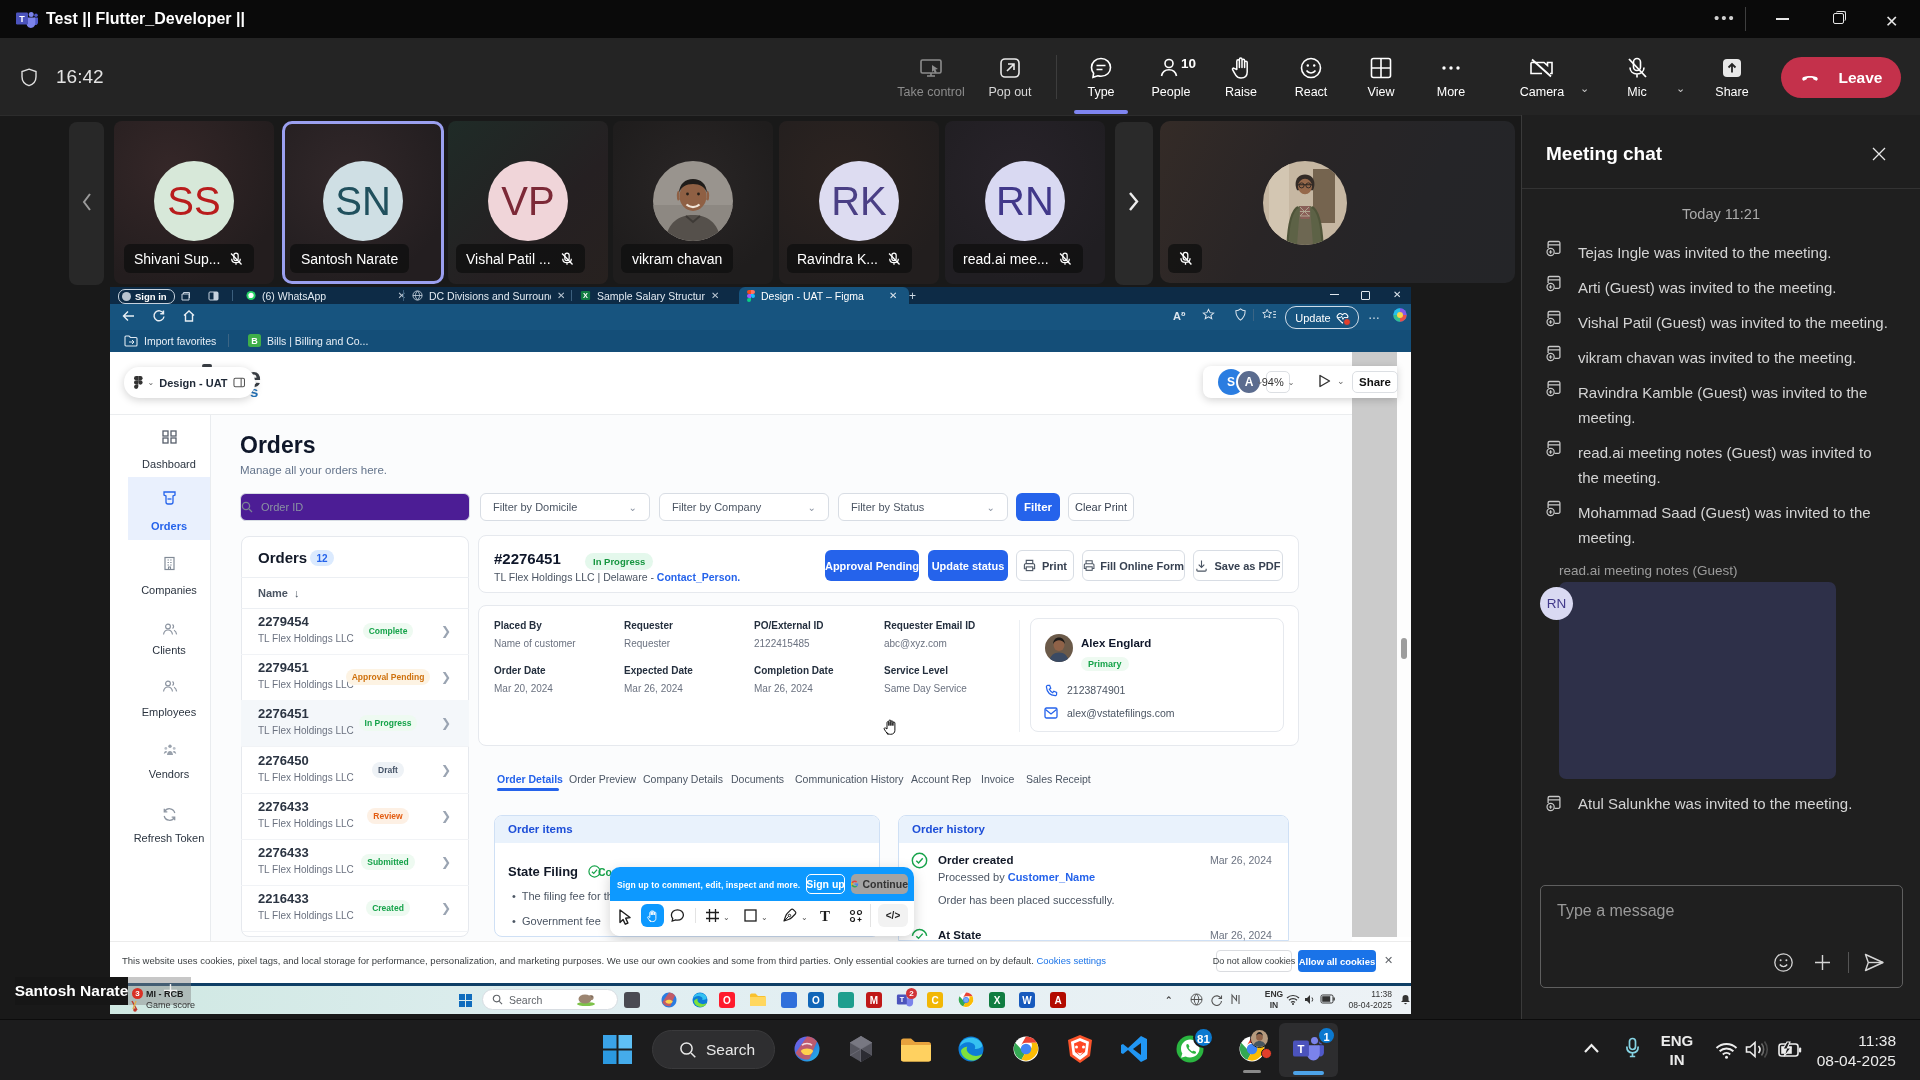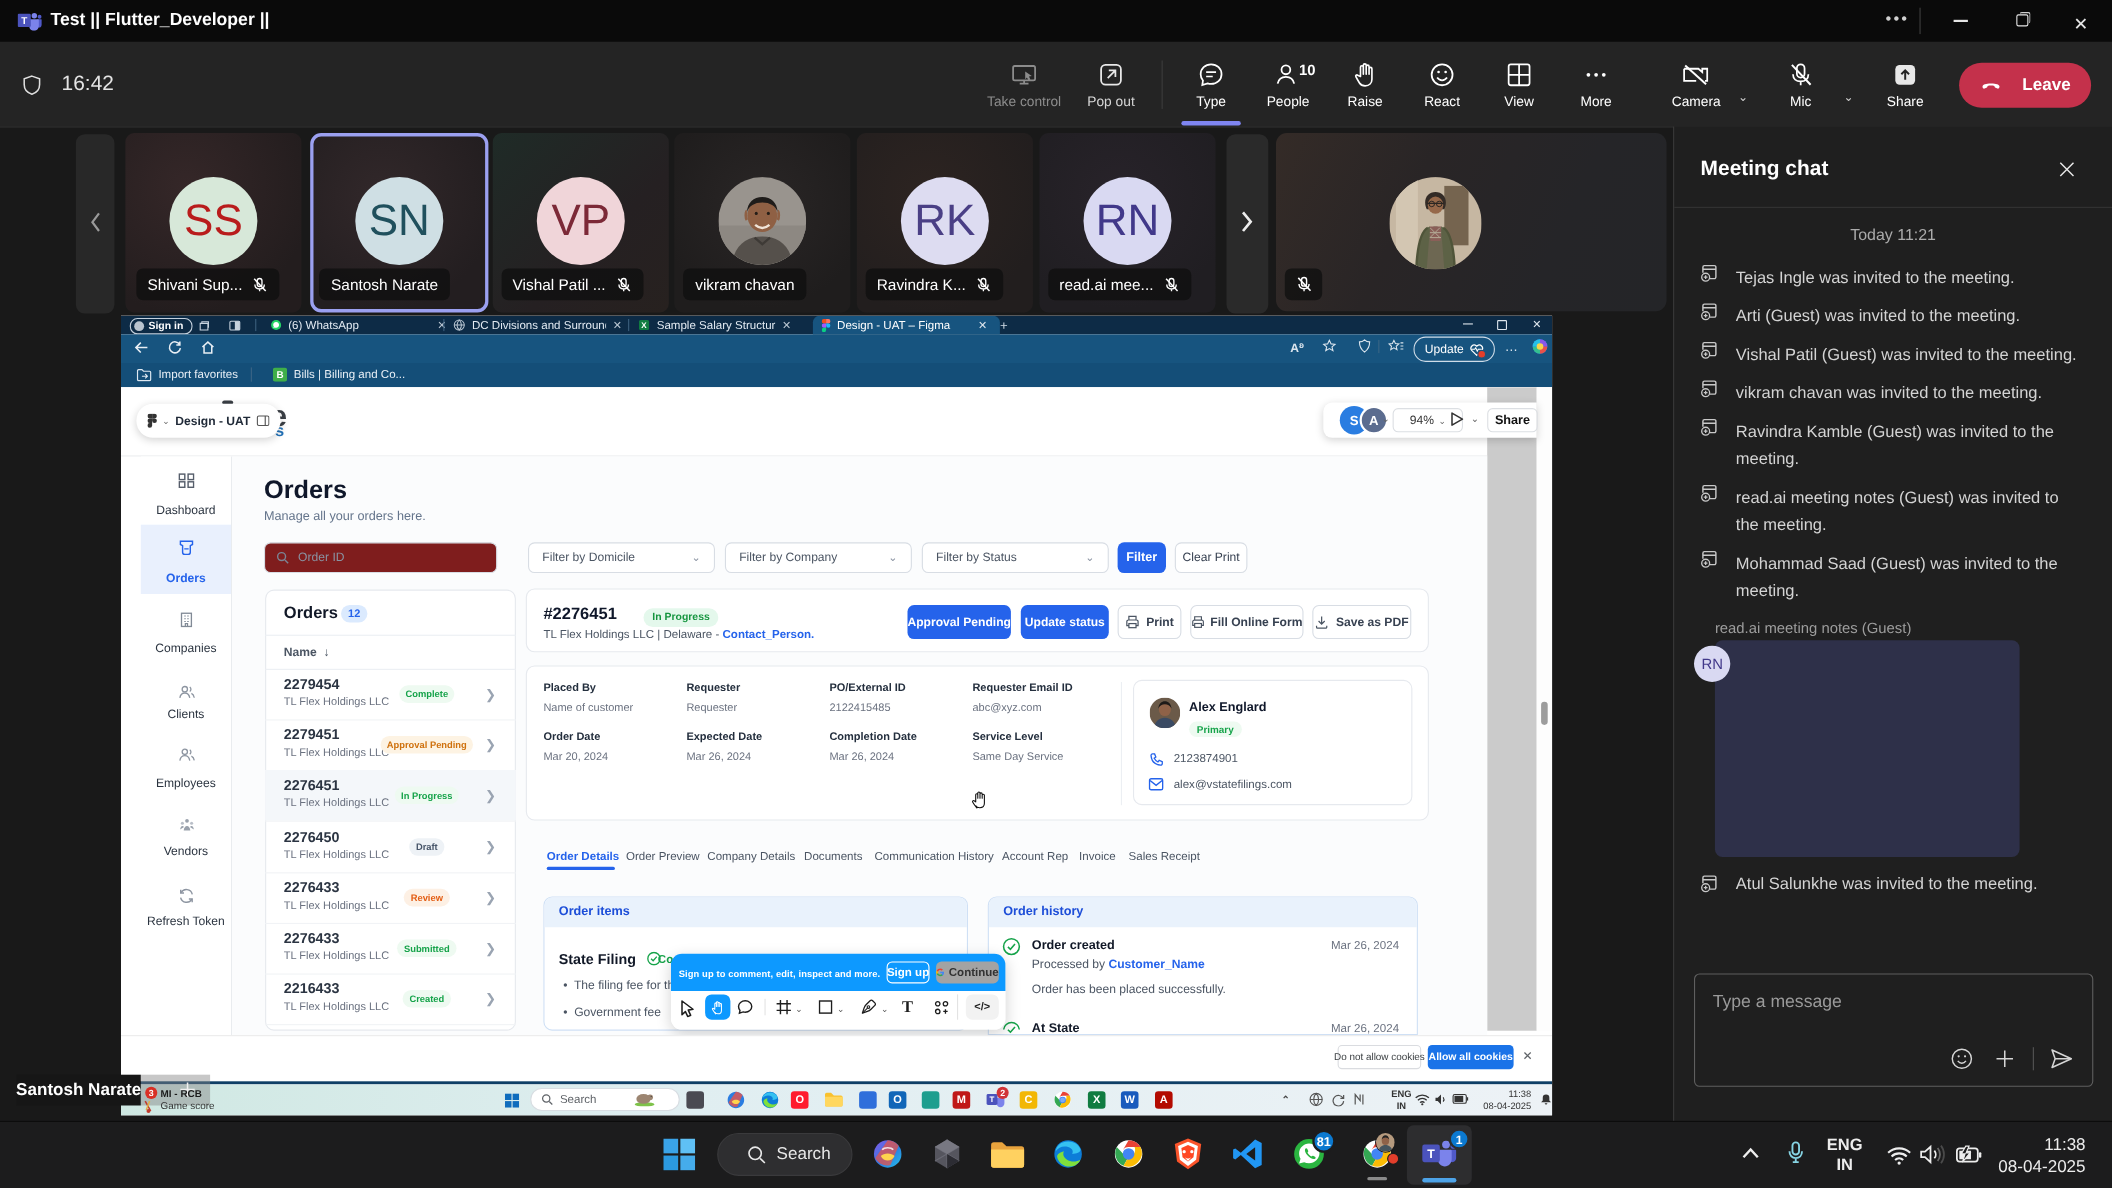--- a/index.html
+++ b/index.html
@@ -459,21 +459,21 @@
           <svg width="15" height="15" viewBox="0 0 15 15">
             <path d="M12.8 6A5.5 5.5 0 0 0 2.6 4.6M2.2 9a5.5 5.5 0 0 0 10.2 1.4" fill="none" stroke="#8d95a1" stroke-width="1.3"></path>
             <path d="M2.3 1.8v3h3M12.7 13.2v-3h-3" fill="none" stroke="#8d95a1" stroke-width="1.3"></path>
           </svg>
         </div>
     <div class="abs" style="left:10px;top:480px;width:98px;text-align:center;font-size:11px;color:#2b3440;">Refresh Token</div>
 
     <div class="abs" style="left:130px;top:80px;font-size:23px;font-weight:700;color:#0f172a;">Orders</div>
     <div class="abs" style="left:130px;top:112px;font-size:11.5px;color:#64748b;">Manage all your orders here.</div>
 
-    <div class="abs flex" style="left:130px;top:141px;width:212px;height:28px;border:1px solid #d8dde4;border-radius:6px;background:#7f1d1d;box-sizing:border-box;padding-left:10px;gap:8px;">
+    <div class="abs flex" style="left:130px;top:141px;width:230px;height:28px;border:1px solid #d8dde4;border-radius:6px;background:#4c1d95;box-sizing:border-box;gap:8px;">
       <svg width="12" height="12" viewBox="0 0 12 12">
             <circle cx="5" cy="5" r="3.6" fill="none" stroke="#7b8494" stroke-width="1.3"></circle>
             <path d="M8 8l3 3" stroke="#7b8494" stroke-width="1.3"></path>
           </svg>
       <span style="font-size:11px;color:#8a93a2;">Order ID</span>
         </div>
     <div class="abs flex" style="left:370px;top:141px;width:170px;height:28px;border:1px solid #d8dde4;border-radius:6px;background:#fff;box-sizing:border-box;padding:0 12px;justify-content:space-between;">
           <span style="font-size:11px;color:#4b5563;">Filter by Domicile</span>
           <span style="color:#8a93a2;font-size:10px;">⌄</span>
         </div>
@@ -761,35 +761,36 @@
           </svg>
         </div>
     <div class="abs" style="left:1093px;top:14px;width:194px;height:32px;background:#fff;border-radius:8px 0 0 8px;box-shadow:0 2px 8px rgba(0,0,0,.18);"></div>
     <div class="abs flex" style="left:1108px;top:17px;width:26px;height:26px;border-radius:50%;background:#2a7de1;justify-content:center;">
           <span style="color:#fff;font-size:12px;font-weight:700;">S</span>
         </div>
     <div class="abs flex" style="left:1126px;top:17px;width:26px;height:26px;border-radius:50%;background:#5b6c8f;border:2px solid #fff;justify-content:center;box-sizing:border-box;">
           <span style="color:#fff;font-size:12px;font-weight:700;">A</span>
         </div>
     <div class="abs" style="left:1146px;top:24px;font-size:9px;color:#666;">⌄</div>
-    <div class="abs flex" style="left:1156px;top:19px;width:64px;height:22px;border:1px solid #dcdfe3;border-radius:5px;justify-content:center;gap:4px;box-sizing:border-box;">
+    <div class="abs flex" style="left:1156px;top:19px;width:24px;height:22px;border:1px solid #dcdfe3;border-radius:5px;justify-content:center;gap:4px;box-sizing:border-box;">
           <span style="font-size:11px;color:#333;">94%</span>
           <span style="font-size:8px;color:#666;">⌄</span>
         </div>
     <div class="abs" style="left:1208px;top:21px;">
           <svg width="13" height="16" viewBox="0 0 13 16">
             <path d="M2 2.5 11.5 8 2 13.5z" fill="none" stroke="#333" stroke-width="1.4" stroke-linejoin="round"></path>
           </svg>
         </div>
     <div class="abs" style="left:1227px;top:24px;font-size:9px;color:#666;">⌄</div>
     <div class="abs flex" style="left:1242px;top:19px;width:46px;height:22px;border:1px solid #dcdfe3;border-radius:5px;justify-content:center;box-sizing:border-box;">
           <span style="font-size:11.5px;color:#111;font-weight:600;">Share</span>
         </div>
 
     <div class="abs" style="left:0;top:589px;width:1301px;height:45px;background:#fff;border-top:1px solid #ececec;border-bottom:3px solid #0f3f66;box-sizing:border-box;"></div>
+    <div class="abs" style="left:12px;top:603px;font-size:9.5px;color:#3c4043;">This website uses cookies, pixel tags, and local storage for performance, personalization, and marketing purposes. We use our own cookies and some from third parties. Only essential cookies are turned on by default. <span style="color:#1a73e8;">Cookies settings</span></div>
     <div class="abs flex" style="left:1106px;top:598px;width:76px;height:22px;border:1px solid #dadce0;border-radius:4px;justify-content:center;box-sizing:border-box;">
           <span style="font-size:9px;color:#3c4043;">Do not allow cookies</span>
         </div>
     <div class="abs flex" style="left:1188px;top:598px;width:78px;height:22px;background:#1a73e8;border-radius:4px;justify-content:center;">
           <span style="font-size:9.5px;color:#fff;font-weight:600;">Allow all cookies</span>
         </div>
     <div class="abs" style="left:1274px;top:602px;color:#5f6368;font-size:11px;">✕</div>
 </div>
 
   <div class="abs" id="stask" style="left:0;top:699px;width:1301px;height:28px;background:linear-gradient(90deg,#cfe8e2,#e0eef1 40%,#edf2f6);">

